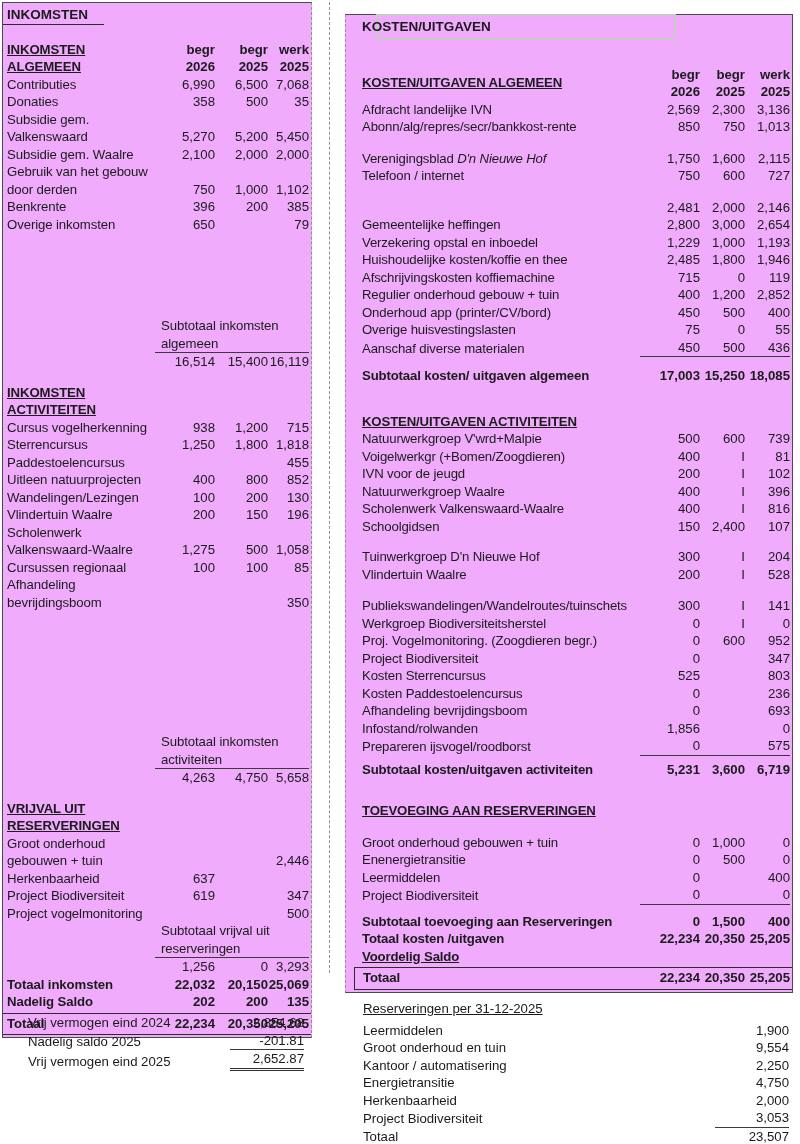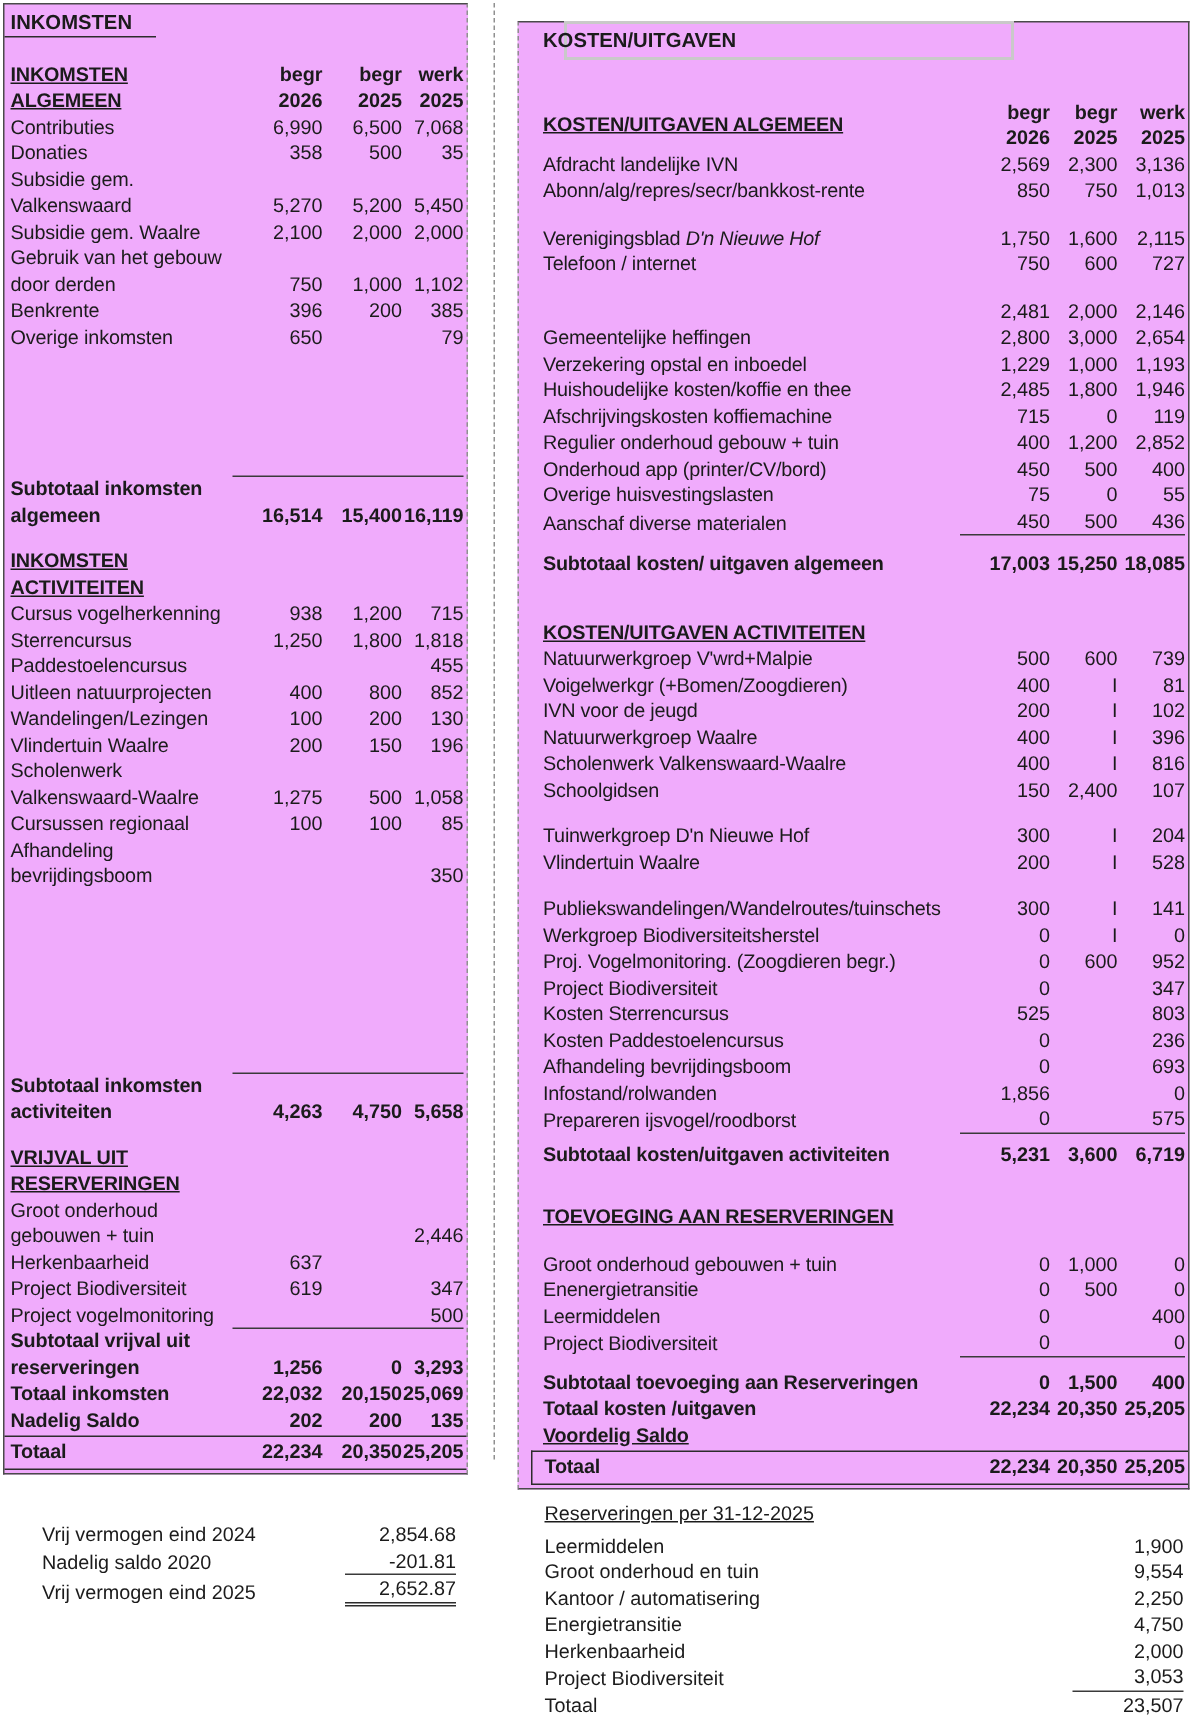--- a/index.html
+++ b/index.html
@@ -30,21 +30,21 @@
   .gap{width:100%;}
   .row{display:flex;align-items:flex-end;position:relative;z-index:1;}
   .lbl{flex:0 0 auto;}
   #leftPanel .lbl{width:148px;letter-spacing:-0.1px;}
   #rightPanel .lbl{flex:1 1 auto;min-width:0;white-space:nowrap;letter-spacing:-0.15px;}
   .nums{display:flex;align-self:stretch;align-items:flex-end;margin-left:auto;}
   .n{text-align:right;flex:0 0 auto;}
   #leftPanel .n1{width:60px}  #leftPanel .n2{width:53px}  #leftPanel .n3{width:41px}
   #rightPanel .n1{width:60px} #rightPanel .n2{width:45px} #rightPanel .n3{width:45px}
   .sechead .lbl{font-weight:bold;text-decoration:underline;}
-  .subtotal{font-weight:bold;}
+  .subtotal{font-weight:normal;flex-direction:column;}
   .bold{font-weight:bold;}
   .underline-label .lbl{text-decoration:underline;}
   .rule-above .nums{border-top:1.2px solid #3a3a3a;}
   .rule-below .nums{border-bottom:1.2px solid #3a3a3a;}
   .colhead{font-weight:bold;align-items:center;}
   .colhead .lbl{text-decoration:underline;}
   .colhead .n{white-space:pre-line;}
   .boxed{font-weight:bold;border-top:1.4px solid #2c2c2c;border-bottom:1.4px solid #2c2c2c;padding-top:1px;padding-bottom:2px;}
   #leftPanel .boxed{margin:2px -2px 0 -4px;padding-left:4px;padding-right:2px;}
   #rightPanel .boxed{margin:2px -2px 0 -8px;padding-left:8px;padding-right:2px;border-left:1.4px solid #2c2c2c;}
@@ -676,21 +676,21 @@
 
 <div class="block" id="equity">
   <div>
       <div class="row">
         <span class="lbl">Vrij vermogen eind 2024</span>
         <span class="nums">
           <span class="n n1">2,854.68</span>
         </span>
       </div>
       <div class="row rule-below">
-        <span class="lbl">Nadelig saldo 2020</span>
+        <span class="lbl">Nadelig saldo 2025</span>
         <span class="nums">
           <span class="n n1">-201.81</span>
         </span>
       </div>
       <div class="row double-below">
         <span class="lbl">Vrij vermogen eind 2025</span>
         <span class="nums">
           <span class="n n1">2,652.87</span>
         </span>
       </div>

